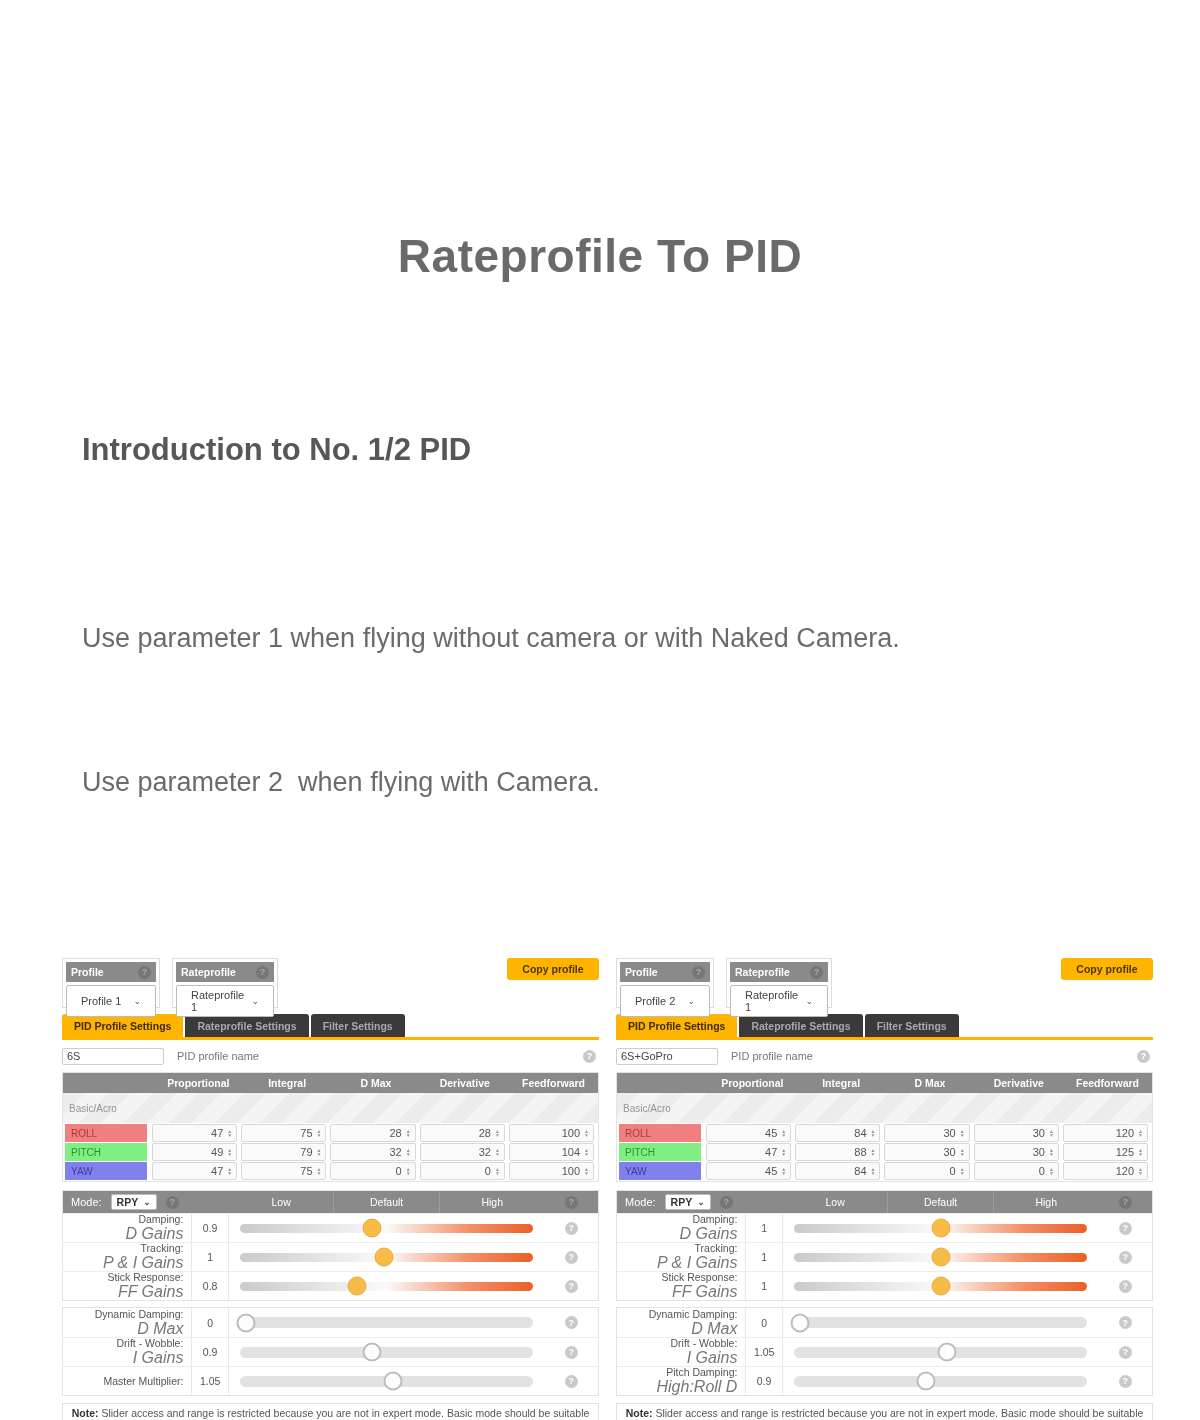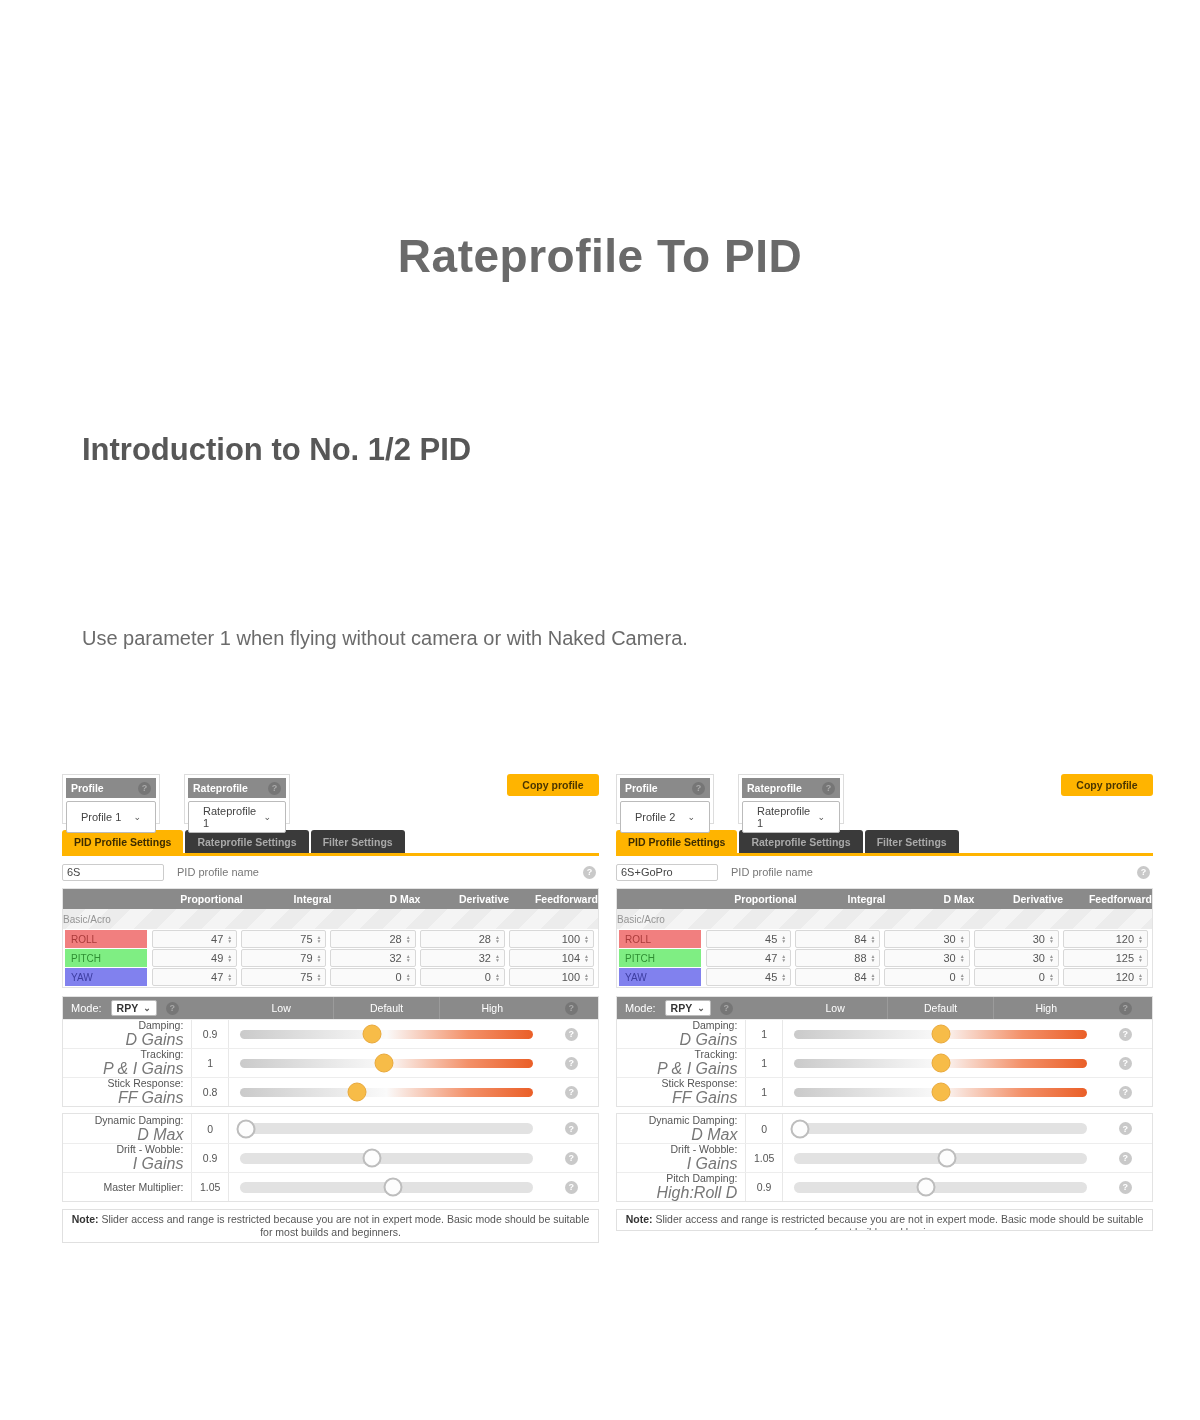--- a/index.html
+++ b/index.html
@@ -4,29 +4,29 @@
 <style>
   * { box-sizing: border-box; margin: 0; padding: 0; }
   html,body { width:1200px; height:1420px; background:#ffffff;
     font-family:"Liberation Sans", sans-serif; overflow:hidden; }
 
   
   .doc-title { margin-top:228px; text-align:center; font-size:46px; line-height:56px;
     font-weight:bold; color:#6a6a6a; letter-spacing:0.5px; }
   .section-heading { margin:148px 0 0 82px; font-size:31px; line-height:36px;
     font-weight:bold; color:#575757; }
-  .para { margin:50px 0 0 82px; font-size:20px; line-height:48px; color:#6b6b6b;
+  .para { margin:50px 0 0 82px; font-size:27px; line-height:48px; color:#6b6b6b;
     white-space:pre-wrap; }
 
   
   .panels-row { display:flex; margin:64px 0 0 62px; gap:17px; }
   .panel { width:537px; flex:none; font-size:11px; color:#555; }
 
   
-  .top-row { position:relative; display:flex; gap:24px; height:50px; }
+  .top-row { position:relative; display:flex; gap:12px; height:50px;margin-top:40px; }
   .grp { border:1px solid #ddd; background:#fff; padding:3px; width:98px; }
   .grp.wide { width:106px; }
   .grp-header { background:#8a8a8a; color:#fff; font-weight:bold; font-size:10.5px;
     height:20px; display:flex; align-items:center; justify-content:space-between; padding:0 5px; }
   .sel { margin-top:3px; height:32px; border:1px solid #bbb; background:#fff; border-radius:2px;
     display:flex; align-items:center; justify-content:space-between; padding:0 14px;
     font-size:11px; color:#444; cursor:pointer; }
   .chev { font-size:9px; color:#555; }
   .copy-btn { position:absolute; right:0; top:0; width:92px; height:22px; background:#ffb400;
     border:none; border-radius:3px; font-weight:bold; font-size:10.5px; color:#4a3500;
@@ -48,23 +48,23 @@
 
   .qmark { width:13px; height:13px; border-radius:50%; background:#c9c9c9; color:#fff;
     font-size:9px; font-weight:bold; display:inline-flex; align-items:center;
     justify-content:center; flex:none; cursor:pointer; }
   .qmark.on-gray { background:#767676; color:#a9a9a9; }
 
   
   .pid-table { border:1px solid #e3e3e3; background:#fff; }
   .pt-header { display:flex; background:#8a8a8a; height:20px; align-items:center; }
   .pt-header .c0 { width:17%; }
-  .pt-header .c { width:16.6%; text-align:right; color:#fff; font-weight:bold; font-size:10.5px; }
-  .pt-section { height:20px; background:repeating-linear-gradient(135deg,#ececec 0 16px,#f4f4f4 16px 32px);
-    color:#949494; font-size:10px; display:flex; align-items:center; }
+  .pt-header .c { width:16.6%; text-align:center; color:#fff; font-weight:bold; font-size:10.5px; }
+  .pt-section { height:30px; background:repeating-linear-gradient(135deg,#ececec 0 16px,#f4f4f4 16px 32px);
+    color:#949494; font-size:10px; display:flex; align-items:center; padding-left:6px; }
   .pt-row { display:flex; align-items:stretch; height:18px; margin:1px 2px; }
   .pt-row .lbl { width:16.4%; font-size:10px; display:flex; align-items:center;
     padding-left:6px; margin-right:3px; }
   .cell { width:16.6%; border:1px solid #d8d8d8; background:#fafafa; border-radius:2px;
     display:flex; align-items:center; justify-content:flex-end; gap:4px;
     padding-right:4px; margin:0 2px; font-size:11px; color:#555;padding-left:34px; }
   .spin { display:flex; flex-direction:column; font-size:5px; line-height:4px; color:#999;
     font-style:normal; cursor:pointer; }
 
   
@@ -108,20 +108,21 @@
   .note b { color:#333; }
   .note.clipped { height:22px; overflow:hidden; }
 </style>
 </head>
 <body>
 
 <div class="doc-title">Rateprofile To PID</div>
 <div class="section-heading">Introduction to No. 1/2 PID</div>
 <div class="para">
   <div>Use parameter 1 when flying without camera or with Naked Camera.</div>
+  <div>Use parameter 2  when flying with Camera.</div>
 </div>
 
 <div class="panels-row">
 
   <div class="panel">
     <div class="top-row">
       <div class="grp">
         <div class="grp-header">
           <span>Profile</span>
           <span class="qmark on-gray">?</span>

